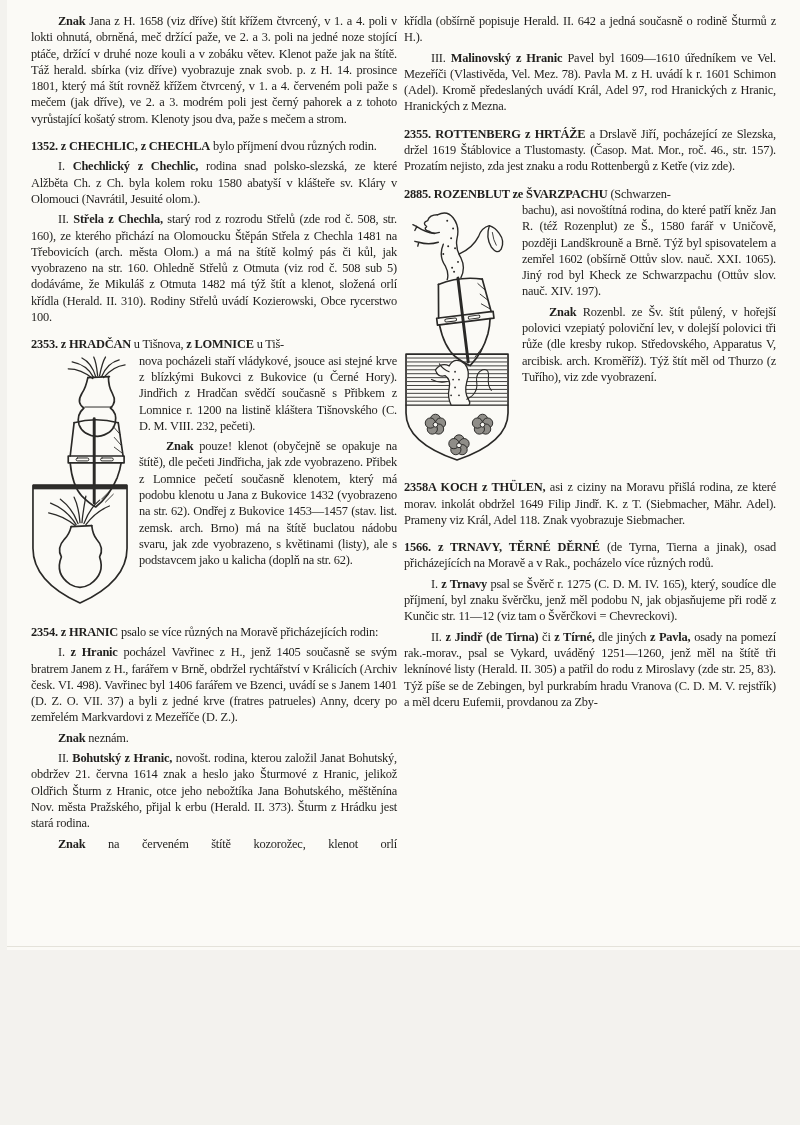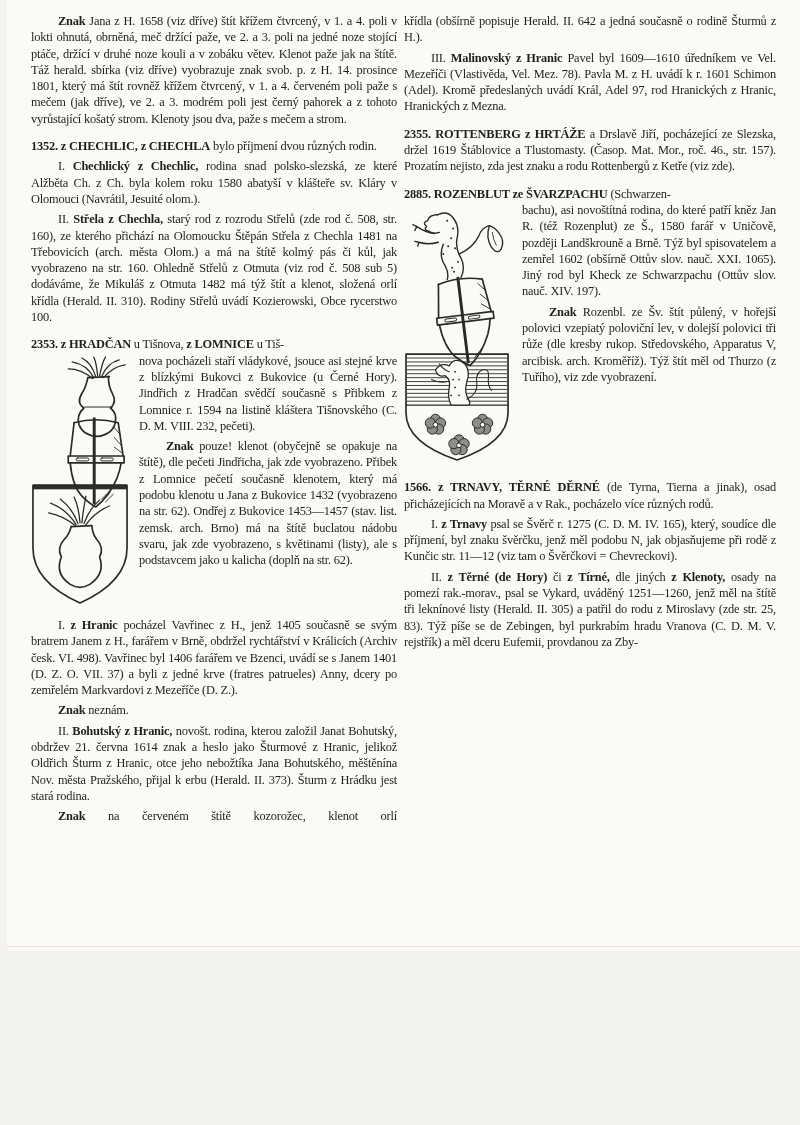--- a/index.html
+++ b/index.html
@@ -85,24 +85,25 @@
             <path d="M54,171 C58,160 64,152 70,147"></path>
             <path d="M56,172 C62,164 70,157 80,153"></path>
             <path d="M45,173 C38,167 28,162 18,160"></path>
           </g>
           <g class="ln">
             <path d="M41,174 L62,173"></path>
             <path d="M41,174 Q39,182 34,187 Q26,196 31,205 Q24,222 40,233 Q50,239 60,233 Q76,222 70,205 Q75,196 67,187 Q63,182 62,173"></path>
           </g>
         </svg>
       </figure>
-      <p>nova pocházeli staří vládykové, jsouce asi stejné krve z blízkými Bukovci z Bukovice (u Černé Hory). Jindřich z Hradčan svědčí současně s Přibkem z Lomnice r. 1594 na listině kláštera Tišnovského (C. D. M. VIII. 232, pečeti).</p>
+      <p>nova pocházeli staří vládykové, jsouce asi stejné krve z blízkými Bukovci z Bukovice (u Černé Hory). Jindřich z Hradčan svědčí současně s Přibkem z Lomnice r. 1200 na listině kláštera Tišnovského (C. D. M. VIII. 232, pečeti).</p>
       <p class="ind gap4"><b>Znak</b> pouze! klenot (obyčejně se opakuje na štítě), dle pečeti Jindřicha, jak zde vyobrazeno. Přibek z Lomnice pečetí současně klenotem, který má podobu klenotu u Jana z Bukovice 1432 (vyobrazeno na str. 62). Ondřej z Bukovice 1453—1457 (stav. list. zemsk. arch. Brno) má na štítě buclatou nádobu svaru, jak zde vyobrazeno, s květinami (listy), ale s podstavcem jako u kalicha (doplň na str. 62).</p>
     </div>
 
+    <p class="entry"><b>2354. z HRANIC</b> psalo se více různých na Moravě přicházejících rodin:</p>
     <p class="ind gap4">I. <b>z Hranic</b> pocházel Vavřinec z H., jenž 1405 současně se svým bratrem Janem z H., farářem v Brně, obdržel rychtářství v Králicích (Archiv česk. VI. 498). Vavřinec byl 1406 farářem ve Bzenci, uvádí se s Janem 1401 (D. Z. O. VII. 37) a byli z jedné krve (fratres patrueles) Anny, dcery po zemřelém Markvardovi z Mezeříče (D. Z.).</p>
     <p class="ind gap4"><b>Znak</b> neznám.</p>
     <p class="ind gap4">II. <b>Bohutský z Hranic,</b> novošt. rodina, kterou založil Janat Bohutský, obdržev 21. června 1614 znak a heslo jako Šturmové z Hranic, jelikož Oldřich Šturm z Hranic, otce jeho nebožtíka Jana Bohutského, měštěnína Nov. města Pražského, přijal k erbu (Herald. II. 373). Šturm z Hrádku jest stará rodina.</p>
     <p class="ind gap4 force-just"><b>Znak</b> na červeném štítě kozorožec, klenot orlí</p>
   </div>
 
   <div class="col col-right">
     <p>křídla (obšírně popisuje Herald. II. 642 a jedná současně o rodině Šturmů z H.).</p>
     <p class="ind gap4">III. <b>Malinovský z Hranic</b> Pavel byl 1609—1610 úředníkem ve Vel. Mezeříči (Vlastivěda, Vel. Mez. 78). Pavla M. z H. uvádí k r. 1601 Schimon (Adel). Kromě předeslaných uvádí Král, Adel 97, rod Hranických z Hranic, Hranických z Mezna.</p>
 
@@ -195,22 +196,23 @@
                   <circle cx="56" cy="245" r="2.4" fill="#fbfaf6"></circle>
               </g>
             </g>
           </g>
         </svg>
       </figure>
       <p>bachu), asi novoštítná rodina, do které patří kněz Jan R. (též Rozenplut) ze Š., 1580 farář v Uničově, později Landškrouně a Brně. Týž byl spisovatelem a zemřel 1602 (obšírně Ottův slov. nauč. XXI. 1065). Jiný rod byl Kheck ze Schwarzpachu (Ottův slov. nauč. XIV. 197).</p>
       <p class="ind gap4"><b>Znak</b> Rozenbl. ze Šv. štít půlený, v hořejší polovici vzepiatý poloviční lev, v dolejší polovici tři růže (dle kresby rukop. Středovského, Apparatus V, arcibisk. arch. Kroměříž). Týž štít měl od Thurzo (z Tuřího), viz zde vyobrazení.</p>
     </div>
 
+    <p class="entry"><b>2358A KOCH z THÜLEN,</b> asi z ciziny na Moravu přišlá rodina, ze které morav. inkolát obdržel 1649 Filip Jindř. K. z T. (Siebmacher, Mähr. Adel). Prameny viz Král, Adel 118. Znak vyobrazuje Siebmacher.</p>
     <p class="entry"><b>1566. z TRNAVY, TĚRNÉ DĚRNÉ</b> (de Tyrna, Tierna a jinak), osad přicházejících na Moravě a v Rak., pocházelo více různých rodů.</p>
     <p class="ind gap4">I. <b>z Trnavy</b> psal se Švěrč r. 1275 (C. D. M. IV. 165), který, soudíce dle příjmení, byl znaku švěrčku, jenž měl podobu N, jak objasňujeme při rodě z Kunčic str. 11—12 (viz tam o Švěrčkovi = Chevreckovi).</p>
-    <p class="ind gap4">II. <b>z Těrné (de Hory)</b> či <b>z Tírné,</b> dle jiných <b>z Klenoty,</b> osady na pomezí rak.-morav., psal se Vykard, uváděný 1251—1260, jenž měl na štítě tři leknínové listy (Herald. II. 305) a patřil do rodu z Miroslavy (zde str. 25, 83). Týž píše se de Zebingen, byl purkrabím hradu Vranova (C. D. M. V. rejstřík) a měl dceru Eufemii, provdanou za Zby-</p>
+    <p class="ind gap4">II. <b>z Jindř (de Tirna)</b> či <b>z Tírné,</b> dle jiných <b>z Pavla,</b> osady na pomezí rak.-morav., psal se Vykard, uváděný 1251—1260, jenž měl na štítě tři leknínové listy (Herald. II. 305) a patřil do rodu z Miroslavy (zde str. 25, 83). Týž píše se de Zebingen, byl purkrabím hradu Vranova (C. D. M. V. rejstřík) a měl dceru Eufemii, provdanou za Zby-</p>
   </div>
 
   <div class="footer">516</div>
 
   <div class="edge-r"></div>
   <div class="edge-b"></div>
 </div>
 
 </body></html>

